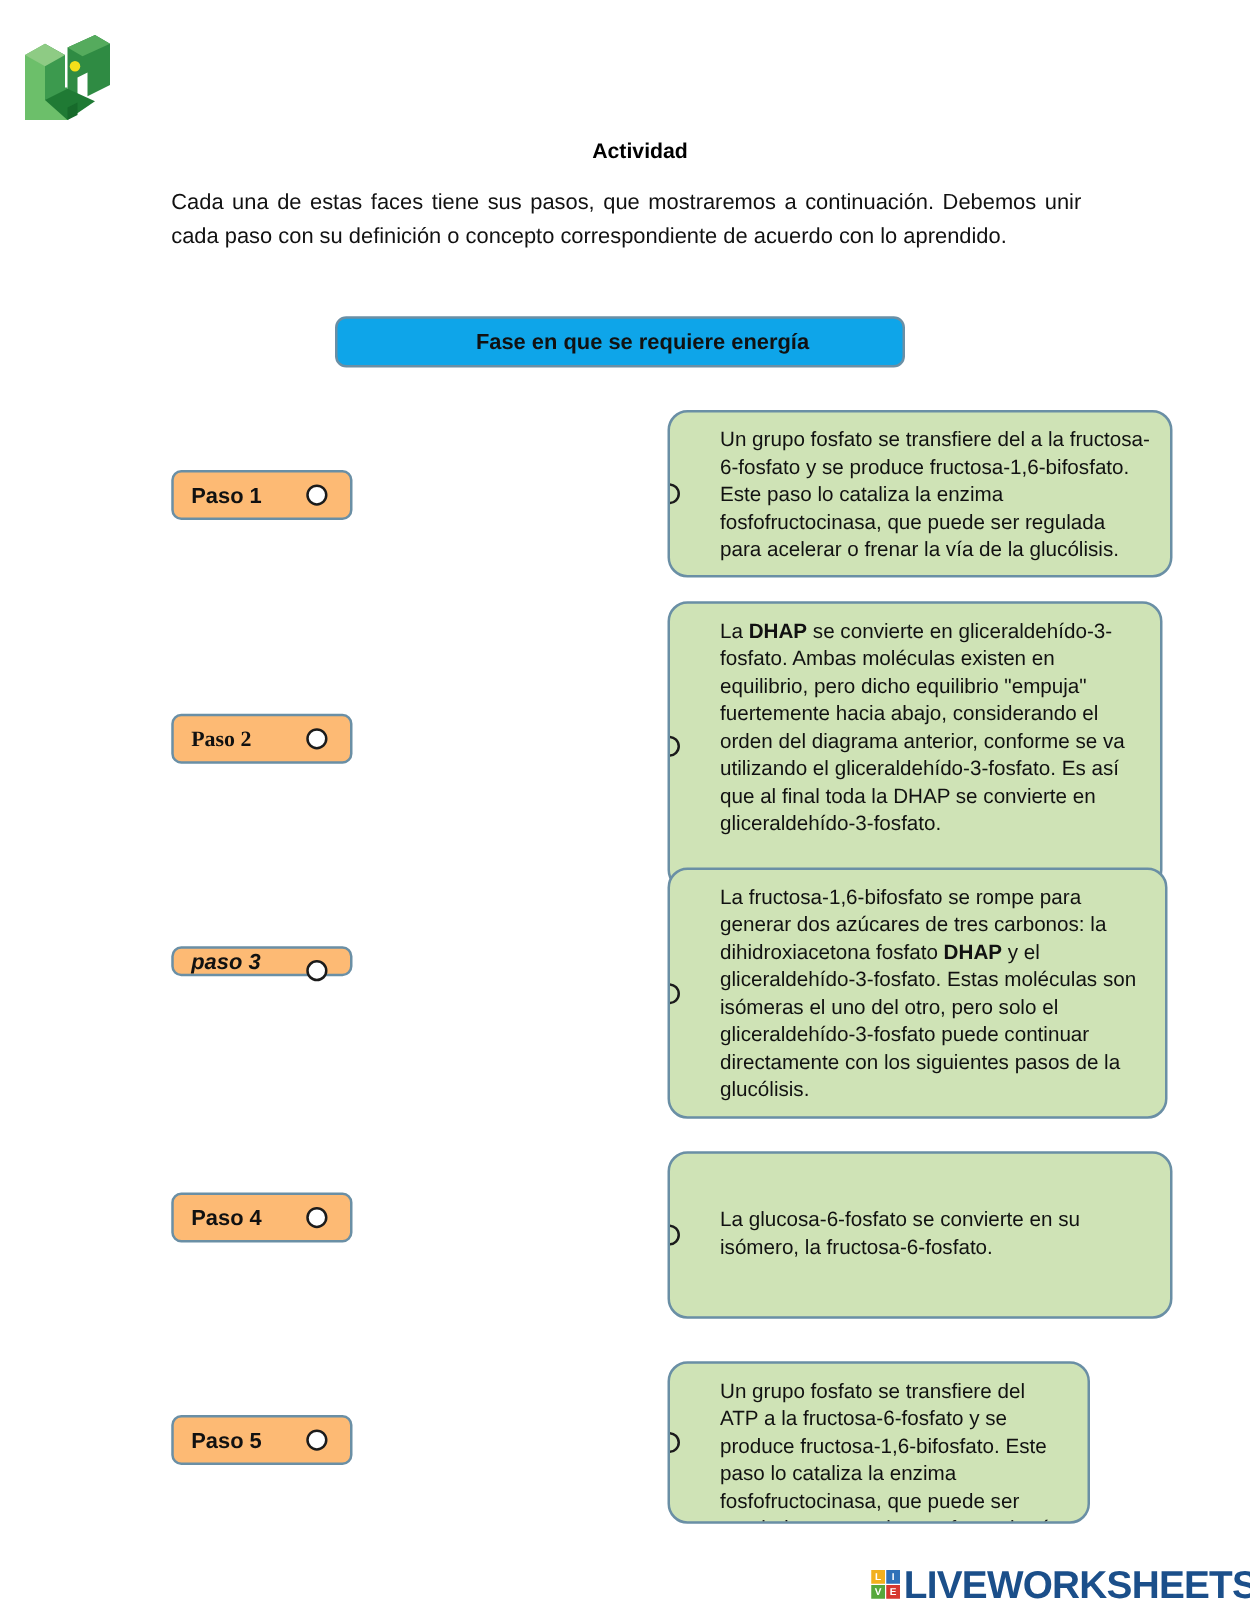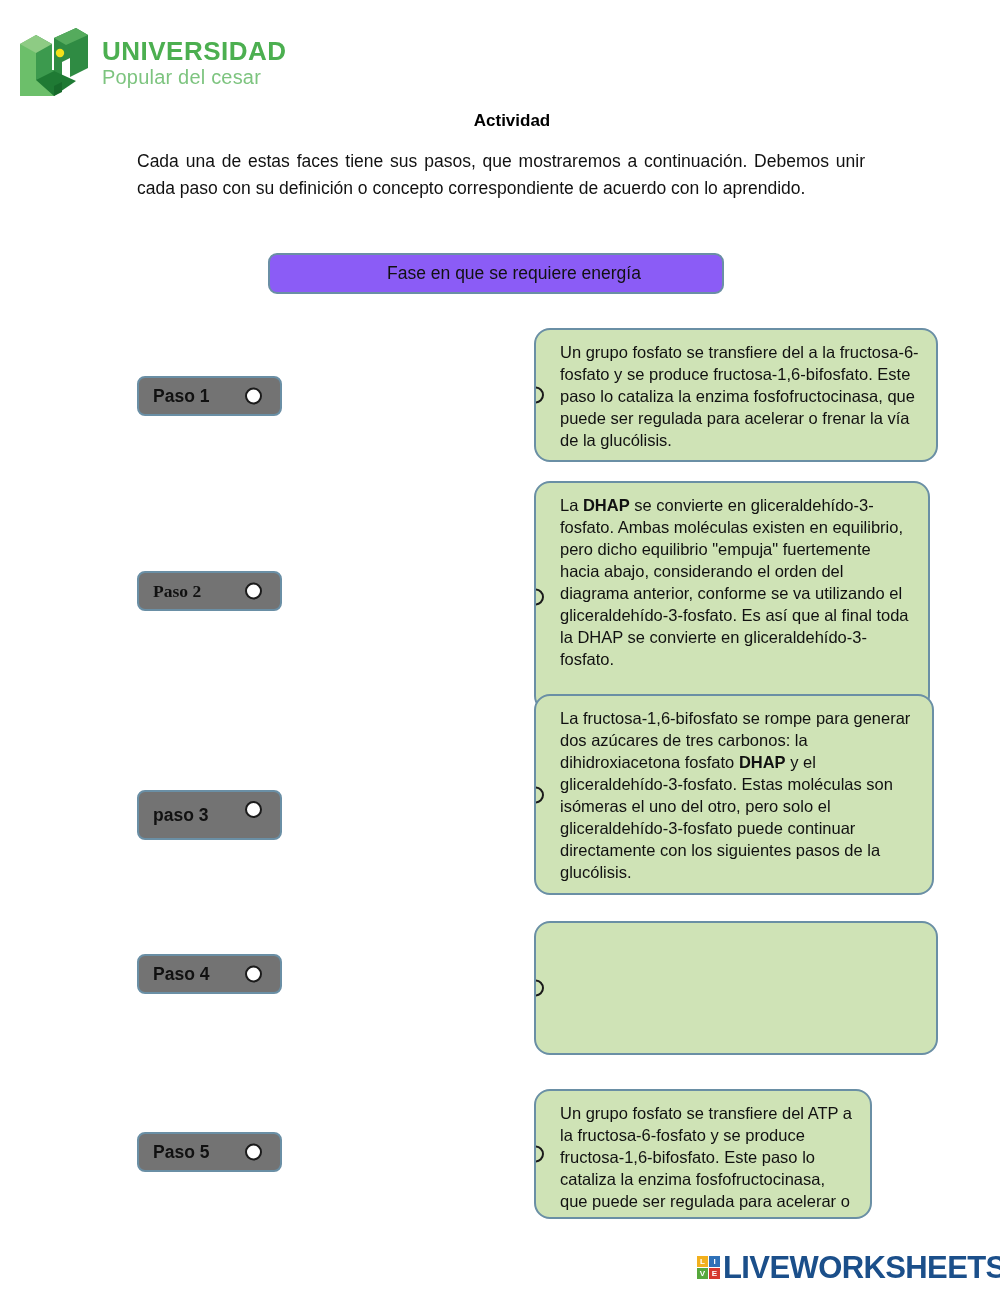--- a/index.html
+++ b/index.html
@@ -70,38 +70,38 @@
     color: #111;
   }
 
   
   .phase-banner {
     position: absolute;
     left: 268px;
     top: 253px;
     width: 456px;
     height: 41px;
-    background: #8b5cf6;
+    background: #0ea5e9;
     border: 2px solid #6a8fa5;
     border-radius: 9px;
     display: flex;
     align-items: center;
     justify-content: center;
     font-size: 17.5px;
-    font-weight: normal;
+    font-weight: bold;
     color: #111;
     padding-left: 36px;
   }
 
   
   .step-pill {
     position: absolute;
     width: 145px;
     height: 40px;
-    background: #737373;
+    background: #fdba74;
     border: 2px solid #6a8fa5;
     border-radius: 8px;
     display: flex;
     align-items: center;
     font-size: 17.5px;
     font-weight: bold;
     color: #111;
   }
   .step-pill .step-label {
     margin-left: 14px;
@@ -127,21 +127,21 @@
     position: absolute;
     background: #cfe3b6;
     border: 2px solid #6a8fa5;
     border-radius: 16px;
     font-size: 16.5px;
     line-height: 1.33;
     color: #111;
     overflow: hidden;
   }
   .def-card .def-text {
-    padding: 12px 16px 12px 24px;
+    padding: 12px 16px 12px 40px;
   }
   .def-card.center-text {
     display: flex;
     align-items: center;
   }
   .def-card .connector {
     position: absolute;
     width: 17px;
     height: 17px;
     border: 2px solid #1b1b1b;
@@ -204,45 +204,41 @@
     <polygon points="6,20 22,11 38,20 22,29" fill="#8ecb84"></polygon>
 
     <polygon points="40,14 62,4 74,11 74,44 56,53 56,34 48,38 48,58 40,62" fill="#2f8b43"></polygon>
     <polygon points="40,14 62,4 74,11 52,21" fill="#55ab5d"></polygon>
 
     <polygon points="22,56 40,47 62,57 40,72" fill="#1f7a34"></polygon>
     <polygon points="40,62 48,58 48,68 40,72" fill="#176a2b"></polygon>
 
     <circle cx="46" cy="29" r="4.2" fill="#f3e01a"></circle>
   </svg>
-  <div class="logo-text">
-    <div class="logo-title">UNIVERSIDAD</div>
-    <div class="logo-sub">Popular del cesar</div>
-  </div>
 </div>
 
 <div class="activity-title">Actividad</div>
 
 <div class="intro">Cada una de estas faces tiene sus pasos, que mostraremos a continuación. Debemos unir cada paso con su definición o concepto correspondiente de acuerdo con lo aprendido.</div>
 
 <div class="phase-banner">
   <span>Fase en que se requiere energía</span>
 </div>
 
 <div class="step-pill" style="left:137px; top:376px;">
   <span class="step-label">Paso 1</span>
   <span class="connector"></span>
 </div>
 
 <div class="step-pill" style="left:137px; top:571px;font-family:Liberation Serif, serif;">
   <span class="step-label">Paso 2</span>
   <span class="connector"></span>
 </div>
 
-<div class="step-pill raised-dot" style="left:137px; top:790px; height:50px;">
+<div class="step-pill raised-dot" style="left:137px; top:757px; height:24px;font-style:italic;">
   <span class="step-label">paso 3</span>
   <span class="connector"></span>
 </div>
 
 <div class="step-pill" style="left:137px; top:954px;">
   <span class="step-label">Paso 4</span>
   <span class="connector"></span>
 </div>
 
 <div class="step-pill" style="left:137px; top:1132px;">
@@ -265,20 +261,23 @@
 </div>
 
 <div class="def-card" style="left:534px; top:694px; width:400px; height:201px;">
   <div class="def-text">
     <span>La fructosa-1,6-bifosfato se rompe para generar dos azúcares de tres carbonos: la dihidroxiacetona fosfato </span><b>DHAP</b><span> y el gliceraldehído-3-fosfato. Estas moléculas son isómeras el uno del otro, pero solo el gliceraldehído-3-fosfato puede continuar directamente con los siguientes pasos de la glucólisis.</span>
   </div>
   <span class="connector"></span>
 </div>
 
 <div class="def-card center-text" style="left:534px; top:921px; width:404px; height:134px;">
+  <div class="def-text">
+    <span>La glucosa-6-fosfato se convierte en su isómero, la fructosa-6-fosfato.</span>
+  </div>
   <span class="connector"></span>
 </div>
 
 <div class="def-card" style="left:534px; top:1089px; width:338px; height:130px;">
   <div class="def-text">
     <span>Un grupo fosfato se transfiere del ATP a la fructosa-6-fosfato y se produce fructosa-1,6-bifosfato. Este paso lo cataliza la enzima fosfofructocinasa, que puede ser regulada para acelerar o frenar la vía de la glucólisis.</span>
   </div>
   <span class="connector"></span>
 </div>
 

